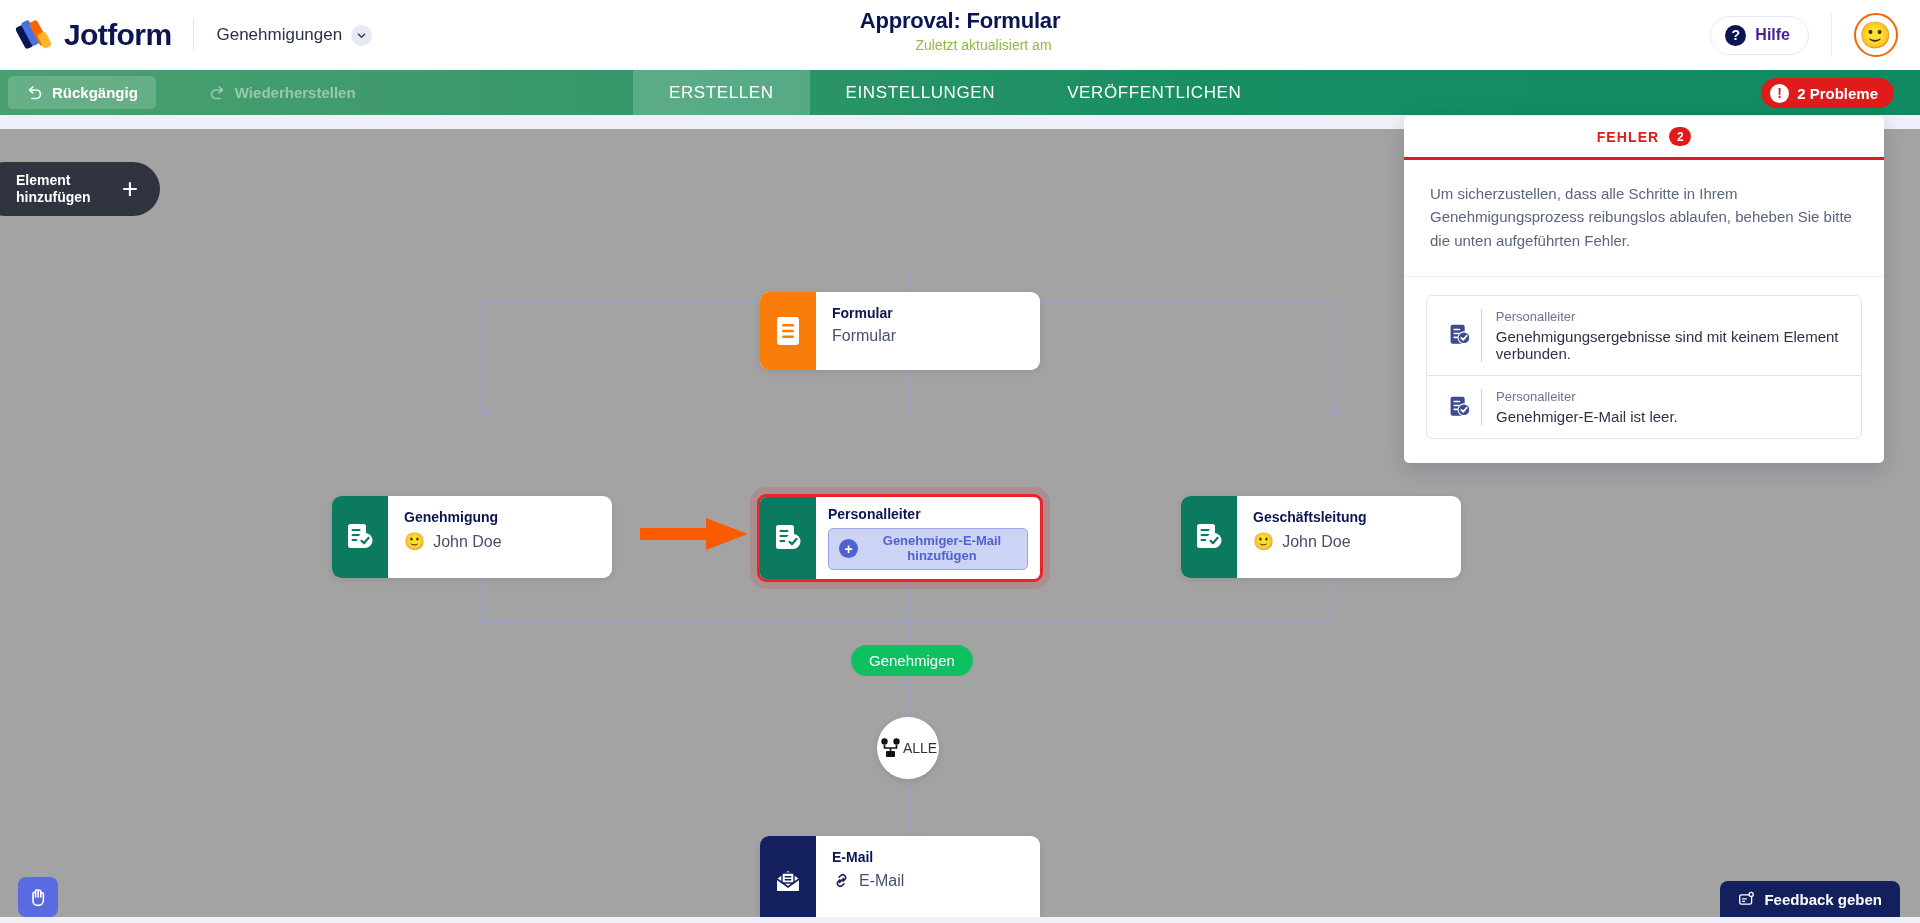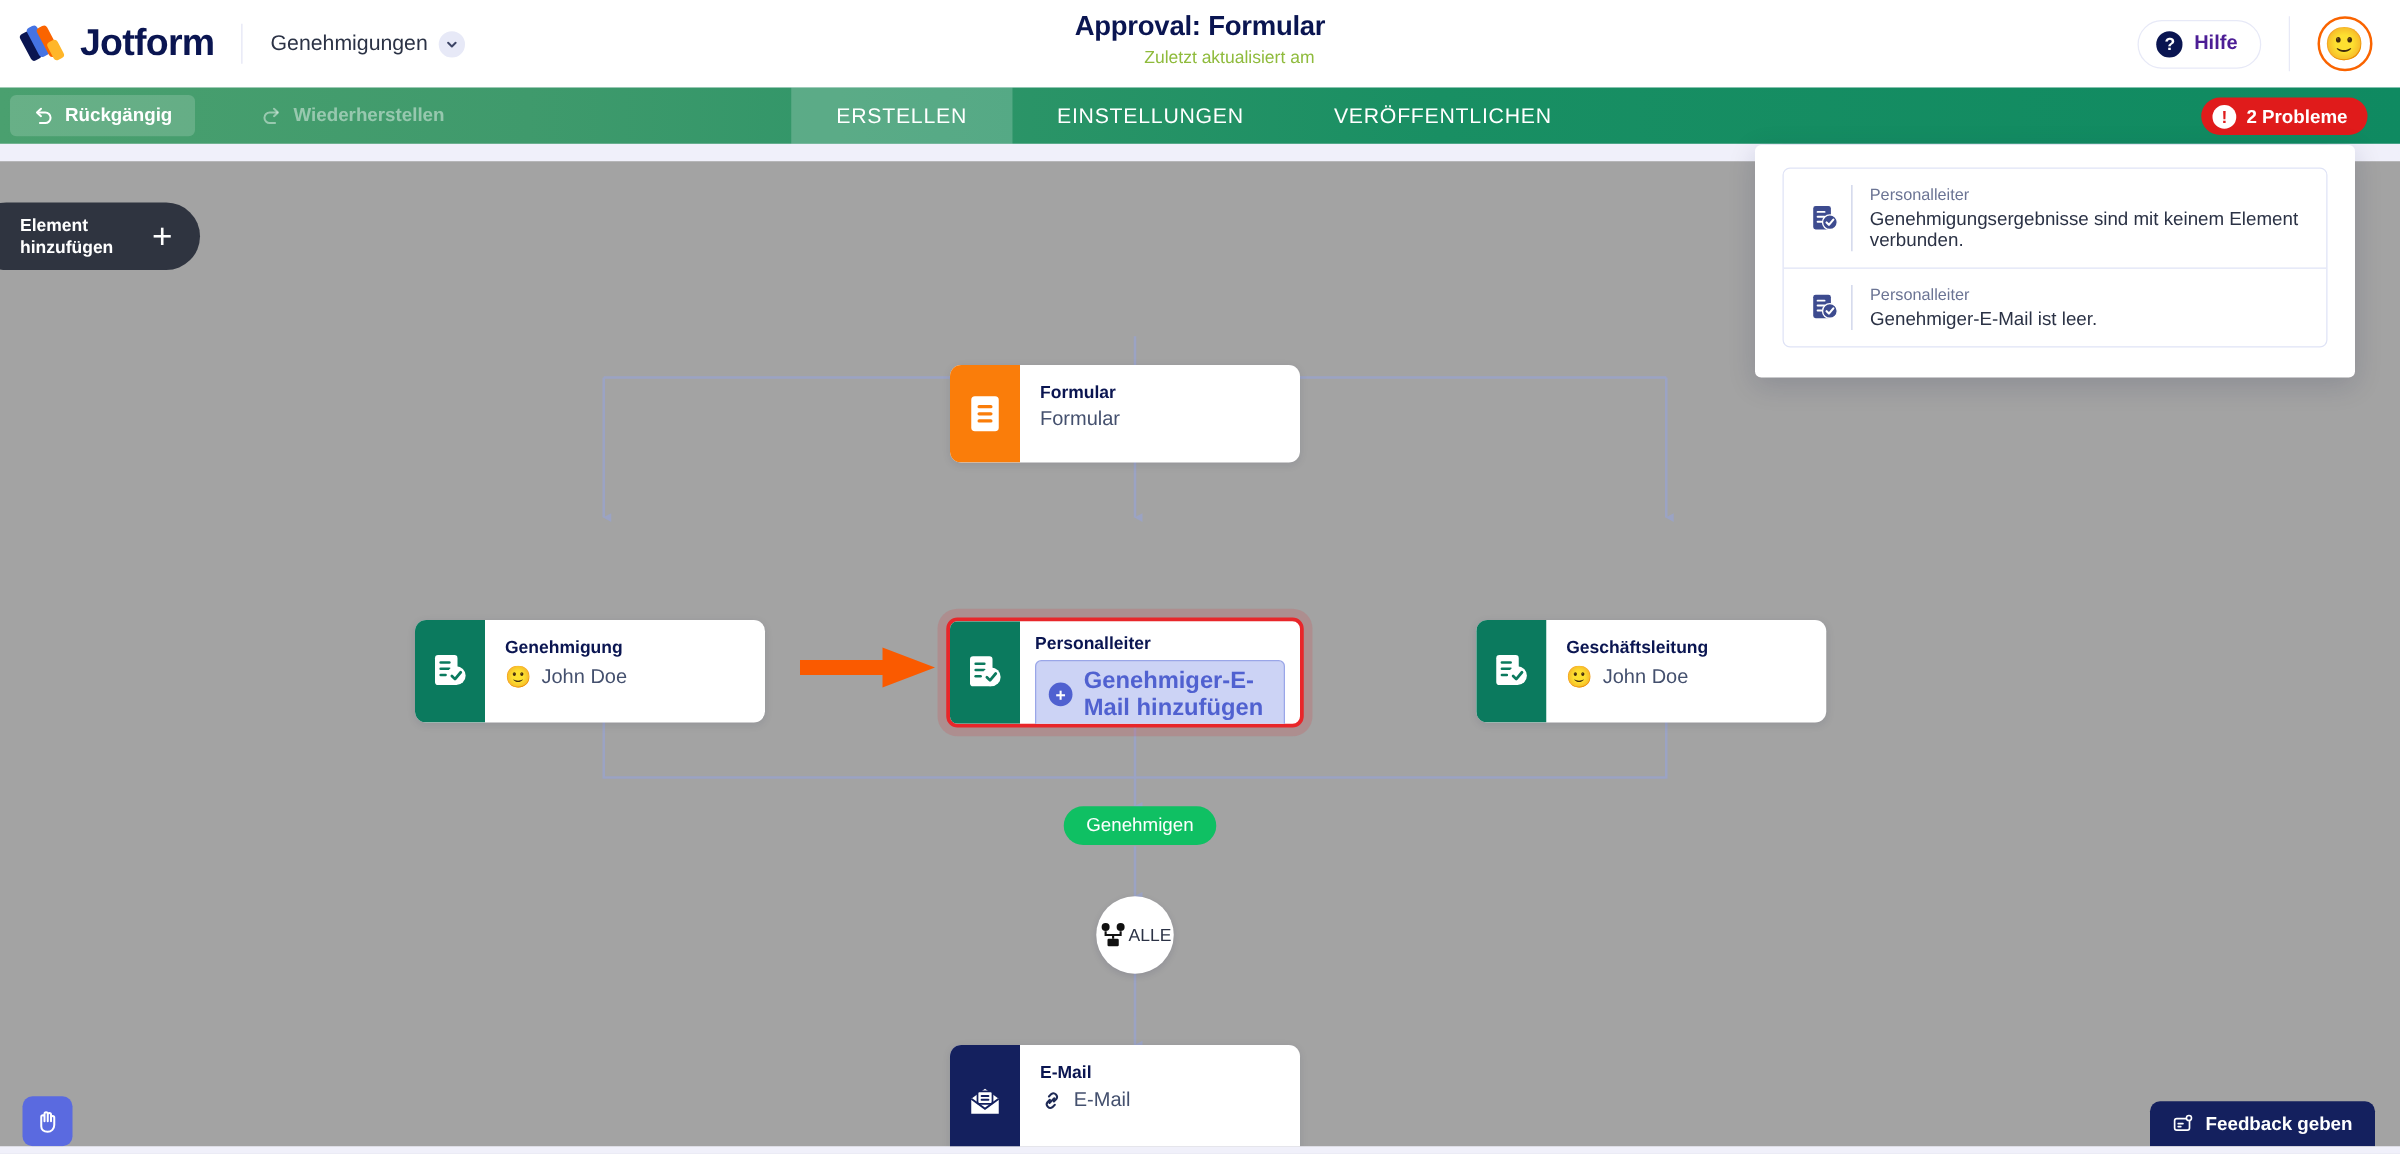--- a/index.html
+++ b/index.html
@@ -144,22 +144,22 @@
     background: #ccd3f5; border: 1px solid #9aa6e8; border-radius: 5px;
     display: flex; align-items: center; gap: 9px; padding: 5px 10px;
     width: 100%; cursor: pointer;
   }
   .add-mail-plus {
     width: 19px; height: 19px; border-radius: 50%; background: #5061d0; color: #fff;
     font-size: 14px; font-weight: bold; display: flex; align-items: center;
     justify-content: center; line-height: 1; flex: 0 0 19px;
   }
   .add-mail-txt {
-    font-size: 19px; font-weight: bold; color: #5061d0; line-height: 1.15;
-    text-align: left; flex: 1;
+    font-size: 13px; font-weight: bold; color: #5061d0; line-height: 1.15;
+    text-align: center; flex: 1;
   }
 
   .orange-arrow-node { position: absolute; left: 640px; top: 385px; }
 
   
   .pill-approve {
     position: absolute; background: #0fc063; color: #fff; border-radius: 16px;
     height: 31px; padding: 0 18px; display: flex; align-items: center;
     font-size: 15px; cursor: pointer;
   }
@@ -470,20 +470,25 @@
         <rect x="2" y="4.5" width="14" height="11" rx="2" fill="none" stroke="#fff" stroke-width="1.6"></rect>
         <rect x="4.6" y="8.5" width="6" height="1.5" rx="0.7" fill="#fff"></rect>
         <rect x="4.6" y="11.4" width="4" height="1.5" rx="0.7" fill="#fff"></rect>
         <circle cx="15.5" cy="4" r="2.4" fill="#14205e" stroke="#fff" stroke-width="1.5"></circle>
       </svg>
       <span>Feedback geben</span>
     </div>
   </div>
 
   <div class="err-panel">
+    <div class="err-head">
+      <span class="err-head-lbl">FEHLER</span>
+      <span class="err-count">2</span>
+    </div>
+    <div class="err-desc">Um sicherzustellen, dass alle Schritte in Ihrem Genehmigungsprozess reibungslos ablaufen, beheben Sie bitte die unten aufgeführten Fehler.</div>
     <div class="err-list">
       <div class="err-items">
 
         <div class="err-item">
           <span class="err-item-ico">
             <svg width="22" height="24" viewBox="0 0 28 30">
               <rect x="2" y="2" width="18" height="24" rx="2.5" fill="#3d4b8f"></rect>
               <rect x="5.5" y="7" width="9" height="2" rx="1" fill="#fff"></rect>
               <rect x="5.5" y="12" width="9" height="2" rx="1" fill="#fff"></rect>
               <rect x="5.5" y="17" width="6" height="2" rx="1" fill="#fff"></rect>

